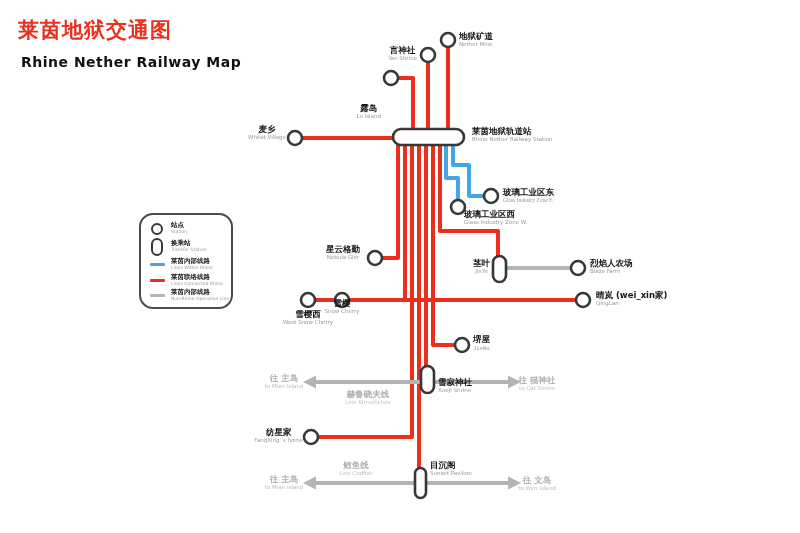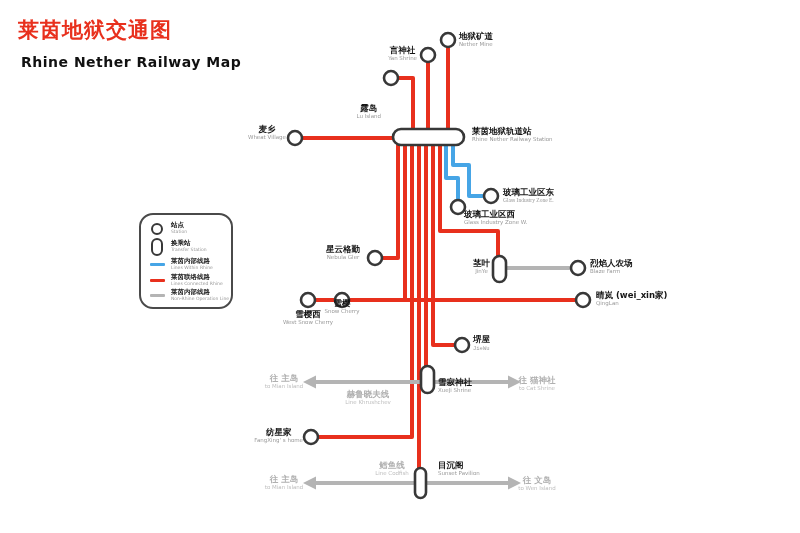--- a/index.html
+++ b/index.html
@@ -152,21 +152,21 @@
         <div class="en">JieWu</div>
       </div>
       <div class="st-label align-left" style="left: 438px; top: 363px; margin-top: 14px;">
         <div class="cn">雪寂神社</div>
         <div class="en">XueJi Shrine</div>
       </div>
       <div class="st-label align-right" style="left: 303px; top: 427px;">
         <div class="cn">纺星家</div>
         <div class="en">FangXing' s home</div>
       </div>
-      <div class="st-label align-left" style="left: 430px; top: 460px; margin-left: 8px;">
+      <div class="st-label align-left" style="left: 430px; top: 460px;">
         <div class="cn">目沉阁</div>
         <div class="en">Sunset Pavilion</div>
       </div>
       <div class="st-label align-center gray" style="left: 284px; top: 373px;">
         <div class="cn">往 主岛</div>
         <div class="en">to Mian Island</div>
       </div>
       <div class="st-label align-center gray" style="left: 537px; top: 375px;">
         <div class="cn">往 猫神社</div>
         <div class="en">to Cat Shrine</div>
@@ -176,21 +176,21 @@
         <div class="en">to Mian Island</div>
       </div>
       <div class="st-label align-center gray" style="left: 537px; top: 475px; text-align: center;">
         <div class="cn">往 文岛</div>
         <div class="en">to Wen Island</div>
       </div>
       <div class="st-label align-center gray" style="left: 368px; top: 389px;">
         <div class="cn">赫鲁晓夫线</div>
         <div class="en">Line Khrushchev</div>
       </div>
-      <div class="st-label align-center gray" style="left: 392px; top: 460px;">
+      <div class="st-label align-center gray" style="left: 356px; top: 460px;">
         <div class="cn">鳕鱼线</div>
         <div class="en">Line Codfish</div>
       </div>
     </div>
 
   <div id="title-cn">莱茵地狱交通图</div>
   <div id="title-en">Rhine Nether Railway Map</div>
 
   <div id="legend">
     <div class="leg-row">

